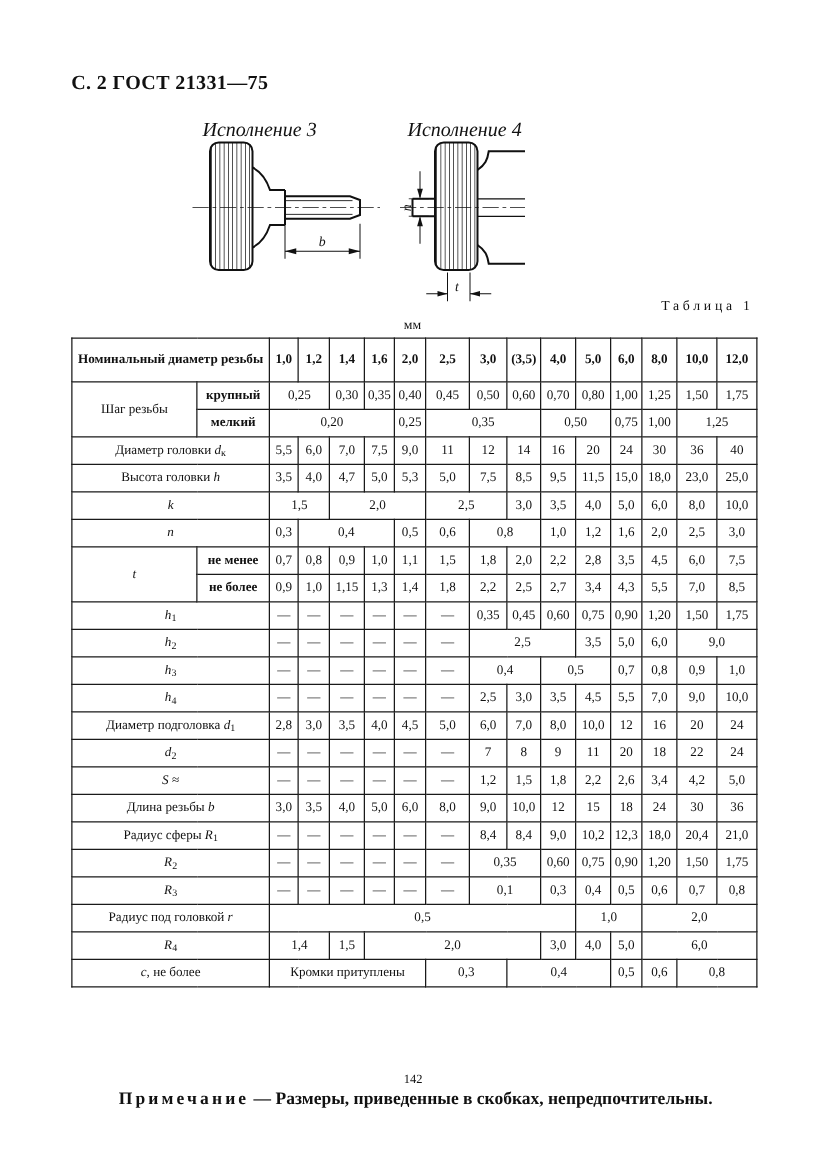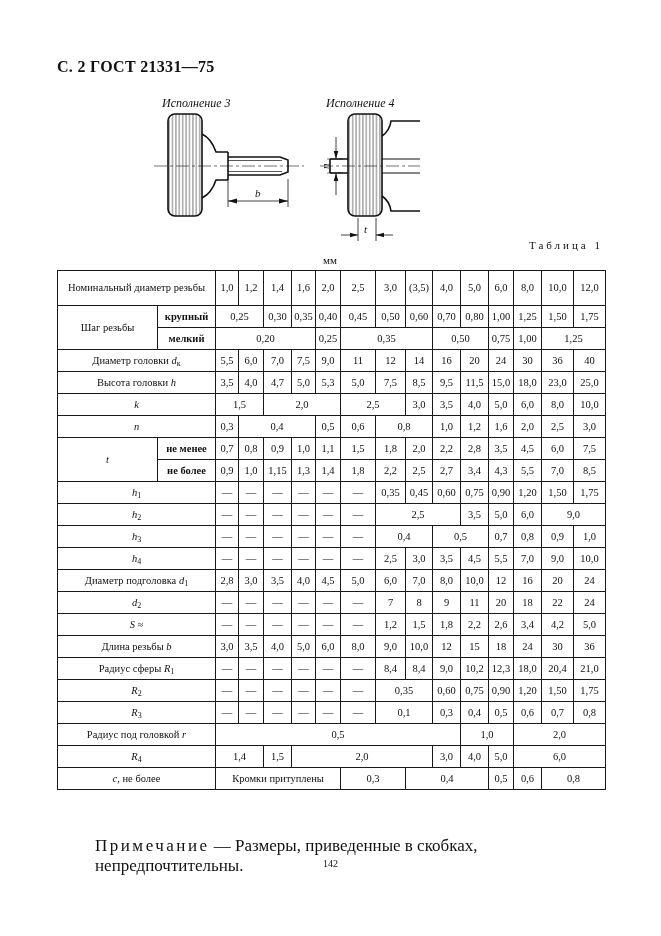--- a/index.html
+++ b/index.html
@@ -2,42 +2,42 @@
 <html><head>
 <meta charset="utf-8">
 <style>
   html,body { margin:0; padding:0; }
   body {
     width:661px; height:936px; background:#ffffff; position:relative;
     font-family:"Liberation Serif","DejaVu Serif",serif; color:#111;
     overflow:hidden;
   }
   .page-header { position:absolute; left:57px; top:58px; font-weight:bold; font-size:16px; letter-spacing:0.3px; }
-  .fig-title { position:absolute; font-style:italic; font-size:12px; }
+  .fig-title { position:absolute; font-style:italic; font-size:16px; }
   #fig3-title { left:162px; top:96px; }
   #fig4-title { left:326px; top:96px; }
   svg.drawing { position:absolute; left:130px; top:106px; }
   .table-caption { position:absolute; right:58px; top:239px; font-size:11px; letter-spacing:3px; }
   .units { position:absolute; left:57px; top:254px; width:546px; text-align:center; font-size:11px; }
   table.spec {
     position:absolute; left:57px; top:270px; width:548px;
     border-collapse:collapse; table-layout:fixed; font-size:10.5px;
   }
   table.spec td {
     border:1px solid #1a1a1a; text-align:center; vertical-align:middle;
     padding:2px 1px; height:17px; line-height:1.12; overflow:hidden;
   }
-  table.spec tr:first-child td { height:30px; }
+  table.spec tr:first-child td { height:30px;font-weight:bold; }
   td.label { text-align:left; padding-left:5px; }
   td.labelc { text-align:center; }
   td.sub { text-align:left; padding-left:5px;font-weight:bold; }
   td.fd { border-left:3px double #1a1a1a; }
   table.spec i { font-style:italic; }
   table.spec sub { font-size:8px; line-height:0; vertical-align:-2px; }
-  .note { position:absolute; left:57px; top:836px; width:548px; font-size:17px; padding-left:38px; box-sizing:border-box; }
+  .note { position:absolute; left:57px; top:872px; width:548px; font-size:14px; padding-left:38px; box-sizing:border-box;font-weight:bold; }
   .note .spaced { letter-spacing:2.5px; }
   .page-number { position:absolute; left:0; top:858px; width:661px; text-align:center; font-size:10px; }
 </style>
 </head>
 <body>
 
 <div class="page-header">С. 2 ГОСТ 21331—75</div>
 
 <div class="fig-title" id="fig3-title">Исполнение 3</div>
 <div class="fig-title" id="fig4-title">Исполнение 4</div>

